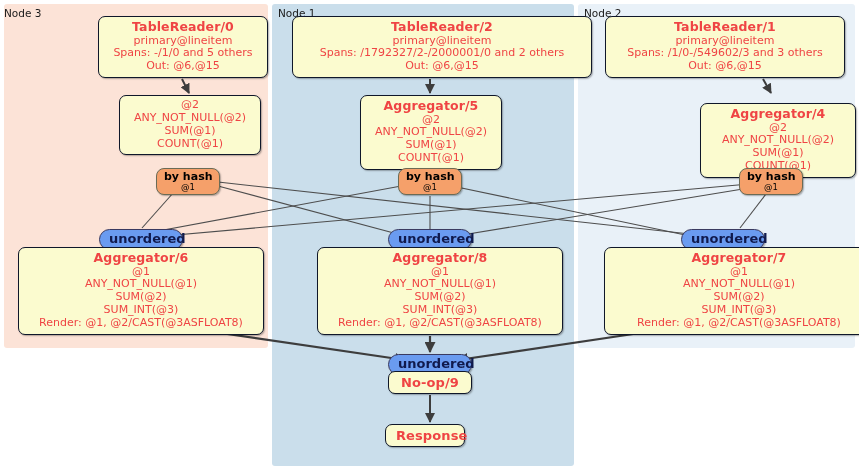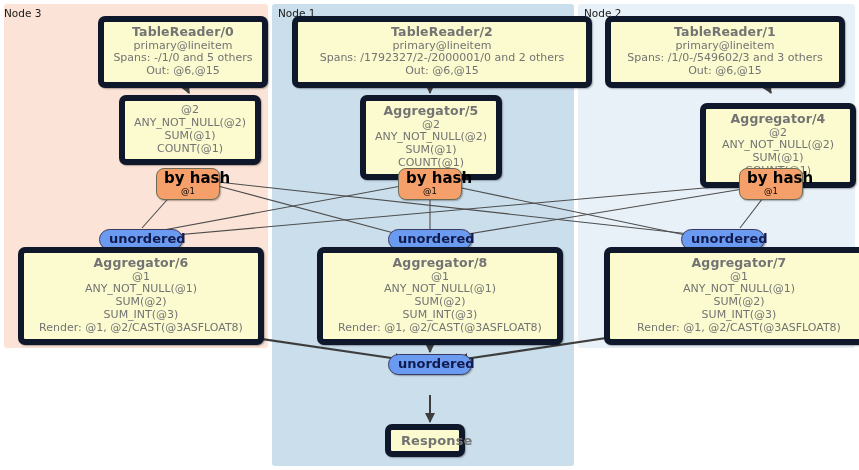--- a/index.html
+++ b/index.html
@@ -36,27 +36,27 @@
     width: 859px;
     height: 470px;
     pointer-events: none;
   }
 
   
   .proc {
     position: absolute;
     box-sizing: border-box;
     background: #fbfbcf;
-    border: 6px solid #0f172a;
+    border: 1px solid #0f172a;
     border-radius: 7px;
     box-shadow: 1px 1px 1.5px rgba(0,0,0,0.30);
     text-align: center;
     padding: 3px 6px 4px 6px;
     line-height: 1.17;
-    color: #737373;
+    color: #ef4444;
   }
   .proc .title {
     font-weight: bold;
     font-size: 12.5px;
     letter-spacing: 0.1px;
     white-space: nowrap;
   }
   .proc .line {
     font-size: 11px;
     white-space: nowrap;
@@ -78,21 +78,21 @@
     line-height: 1.05;
   }
   .pill.router {
     background: #f5a06a;
     border: 1px solid #6b6b55;
     border-radius: 8px;
     padding: 2px 7px 3px 7px;
   }
   .pill.router .rtitle {
     font-weight: bold;
-    font-size: 15px;
+    font-size: 11px;
     color: #000;
     white-space: nowrap;
   }
   .pill.router .rsub {
     font-size: 8.5px;
     color: #000;
     white-space: nowrap;
   }
   .pill.collector {
     background: #6a9bf0;
@@ -248,18 +248,21 @@
     <div class="line">ANY_NOT_NULL(@1)</div>
     <div class="line">SUM(@2)</div>
     <div class="line">SUM_INT(@3)</div>
     <div class="line">Render: @1, @2/CAST(@3ASFLOAT8)</div>
   </div>
 
   <div class="pill collector" style="left:388px; top:354px; width:84px;">
     <div class="ctitle">unordered</div>
   </div>
 
+  <div class="proc small" style="left:388px; top:371px; width:84px;">
+    <div class="title">No-op/9</div>
+  </div>
 
   <div class="proc small" style="left:385px; top:424px; width:80px;">
     <div class="title">Response</div>
   </div>
 
 </div>
 
 </body></html>

